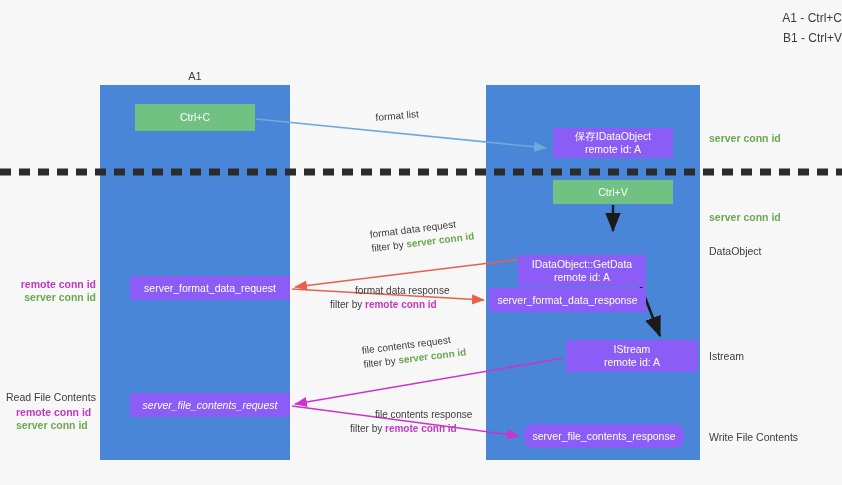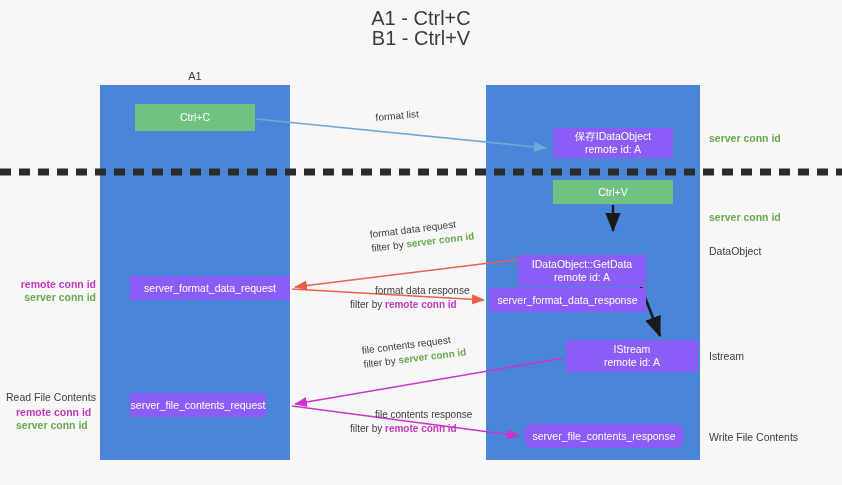--- a/index.html
+++ b/index.html
@@ -9,22 +9,22 @@
     font-family:"Liberation Sans", sans-serif;
     color:#3c3c3c;
     position:relative;
     overflow:hidden;
   }
   .stage{position:absolute;inset:0;}
 
   
   .title{
     position:absolute;left:0;right:0;top:8px;
-    text-align:center;
-    font-size:20px;line-height:20px;
+    text-align:right;
+    font-size:12px;line-height:20px;
     color:#3c3c3c;
     white-space:pre-line;
   }
 
   
   .lane-head{
     position:absolute;
     text-align:center;
     font-size:11px;line-height:13px;
     color:#3c3c3c;
@@ -54,21 +54,21 @@
   .node.orange{background:#fbb košice;}
   .node.orange{background:#8b5cf6;}
 
   #n-ctrlc{left:135px;top:104px;width:120px;height:27px;}
   #n-save{left:553px;top:128px;width:120px;height:30px;}
   #n-ctrlv{left:553px;top:180px;width:120px;height:24px;}
   #n-getdata{left:518px;top:236px;width:128px;height:32px;margin-top:19px;}
   #n-fmtreq{left:130px;top:276px;width:160px;height:24px;}
   #n-fmtresp{left:489px;top:288px;width:157px;height:24px;}
   #n-istream{left:566px;top:340px;width:132px;height:32px;}
-  #n-filereq{left:130px;top:393px;width:136px;height:24px;}
+  #n-filereq{left:130px;top:393px;width:160px;height:24px;font-style:italic;}
   #n-fileresp{left:524px;top:424px;width:160px;height:24px;border-radius:9px;}
 
   
   .side{
     position:absolute;
     font-size:10.5px;line-height:13px;
     white-space:pre;
   }
   .green-txt{color:#6aa84f;font-weight:bold;}
   .purple-txt{color:#c039c0;font-weight:bold;}
@@ -160,21 +160,21 @@
     <span>format list</span>
   </div>
 
   <div class="edge-label" style="left:369px;top:228px;transform:rotate(-7deg);">
     <div>format data request</div>
     <div>
       <span class="plain">filter by </span><span class="green-txt">server conn id</span>
     </div>
   </div>
 
-  <div class="edge-label" style="left:350px;top:284px;">
+  <div class="edge-label" style="left:330px;top:284px;">
     <div style="padding-left:25px">format data response</div>
     <div>
       <span class="plain">filter by </span><span class="purple-txt">remote conn id</span>
     </div>
   </div>
 
   <div class="edge-label" style="left:361px;top:344px;transform:rotate(-7deg);">
     <div>file contents request</div>
     <div>
       <span class="plain">filter by </span><span class="green-txt">server conn id</span>

